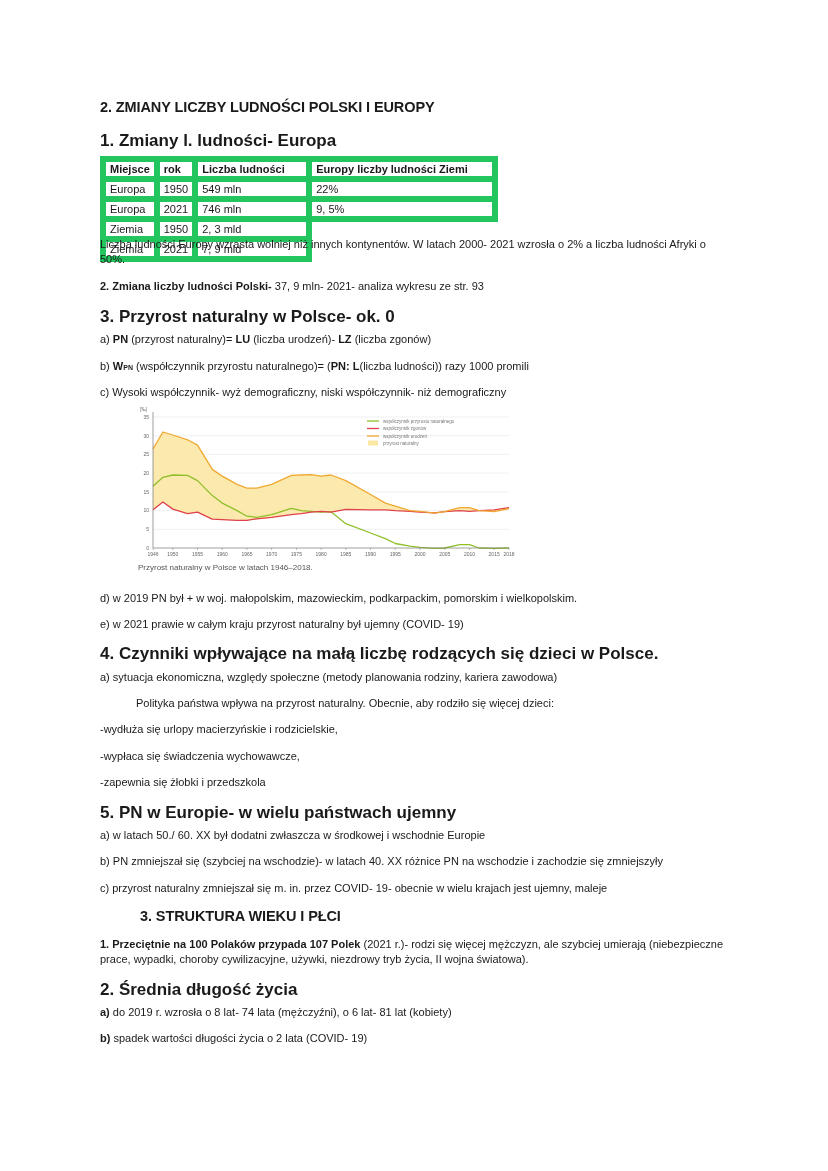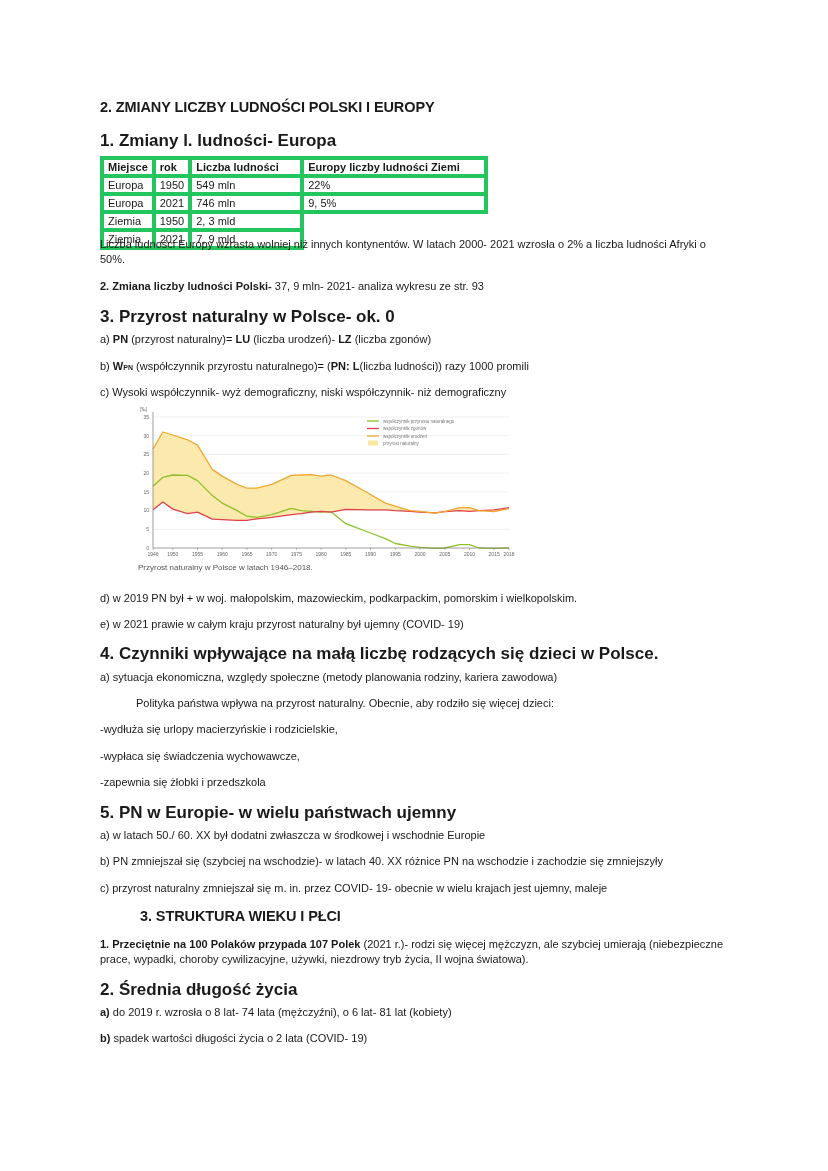--- a/index.html
+++ b/index.html
@@ -4,21 +4,21 @@
 <style>
   html, body { margin: 0; padding: 0; background: #ffffff; }
   body { width: 828px; height: 1171px; position: relative; overflow: hidden;
          font-family: "Liberation Sans", "DejaVu Sans", sans-serif; color: #1a1a1a; }
   .abs { position: absolute; white-space: nowrap; }
   .h1 { font-size: 14.5px; font-weight: bold; letter-spacing: -0.1px; }
   .h2 { font-size: 17px; font-weight: bold; }
   .p { font-size: 11px; }
   .p b { font-weight: bold; }
   table.pop { position: absolute; left: 100px; top: 156px; border-collapse: collapse; font-size: 11px; }
-  table.pop td, table.pop th { border: 4px solid #22c55e; padding: 0 4px; height: 14px; line-height: 14px; text-align: left; }
+  table.pop td, table.pop th { border: 6px solid #22c55e; padding: 0 4px; height: 14px; line-height: 14px; text-align: left; }
   table.pop th { font-weight: bold; }
   table.pop td.empty { border: none; }
   .wrap { white-space: normal; width: 630px; line-height: 15px; }
   sub.small { font-size: 7px; font-weight: bold; vertical-align: baseline; }
   .chart { position: absolute; left: 100px; top: 402px; margin-left: 32px; }
   .caption { font-size: 8px; color: #444; }
 </style>
 </head>
 <body>
 

